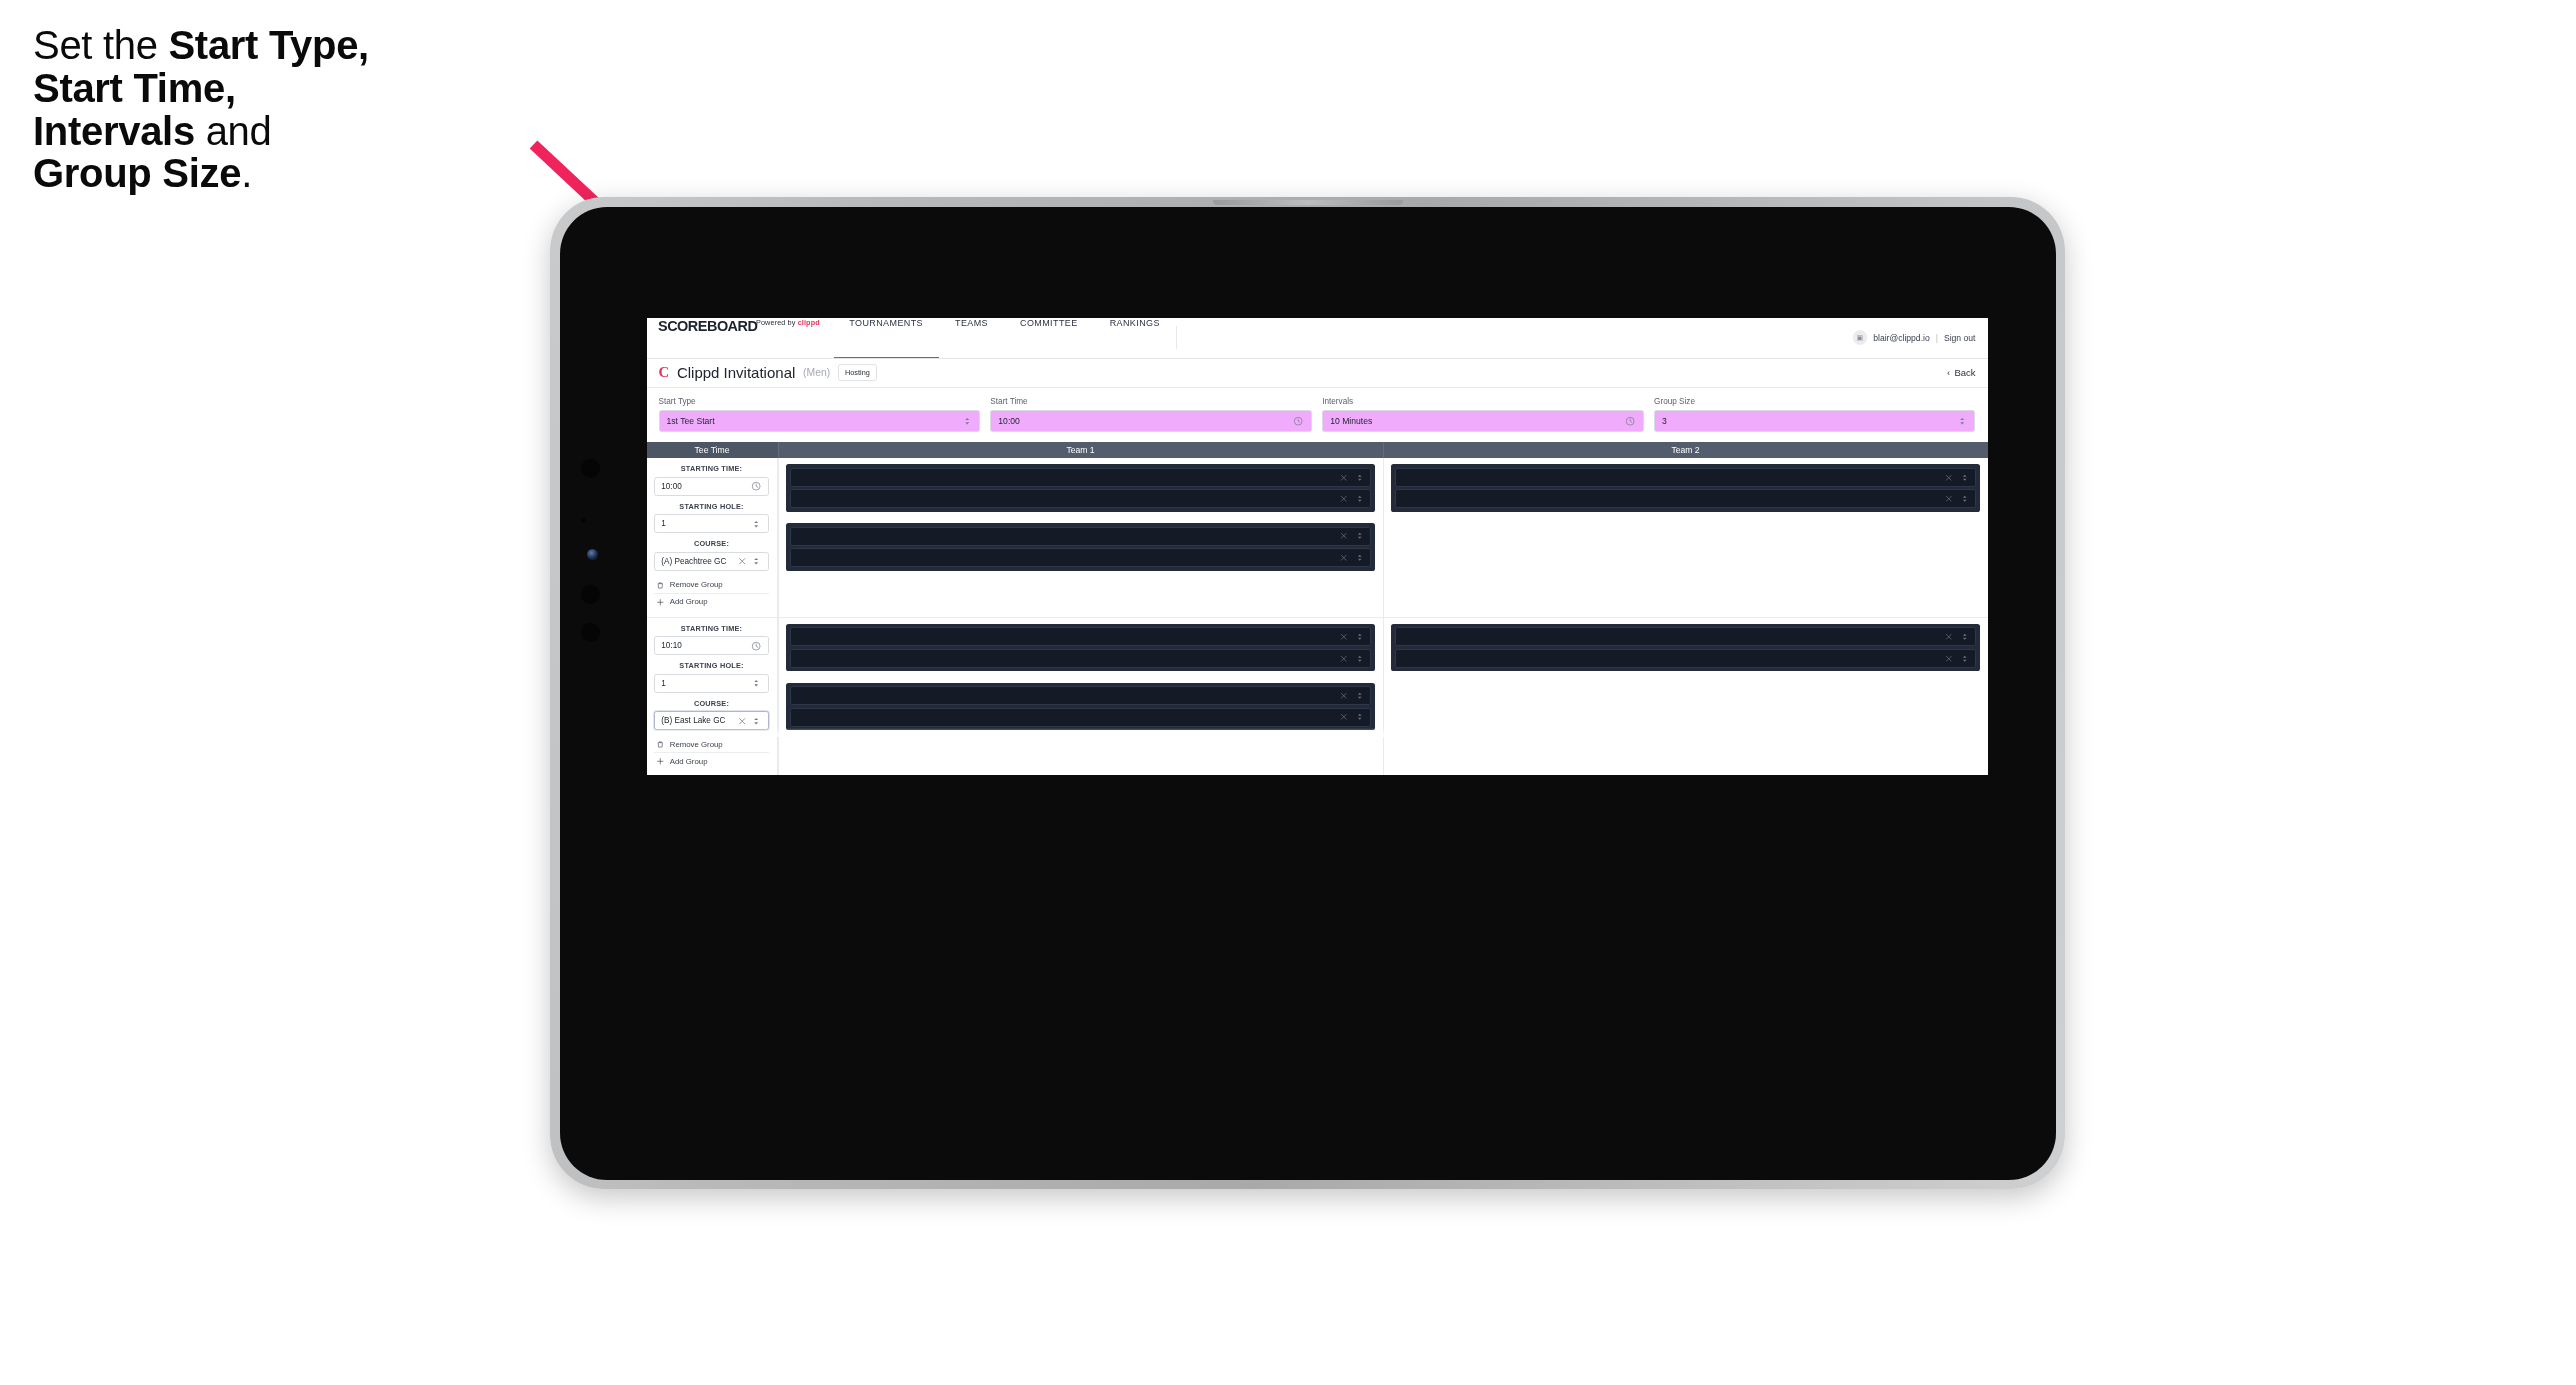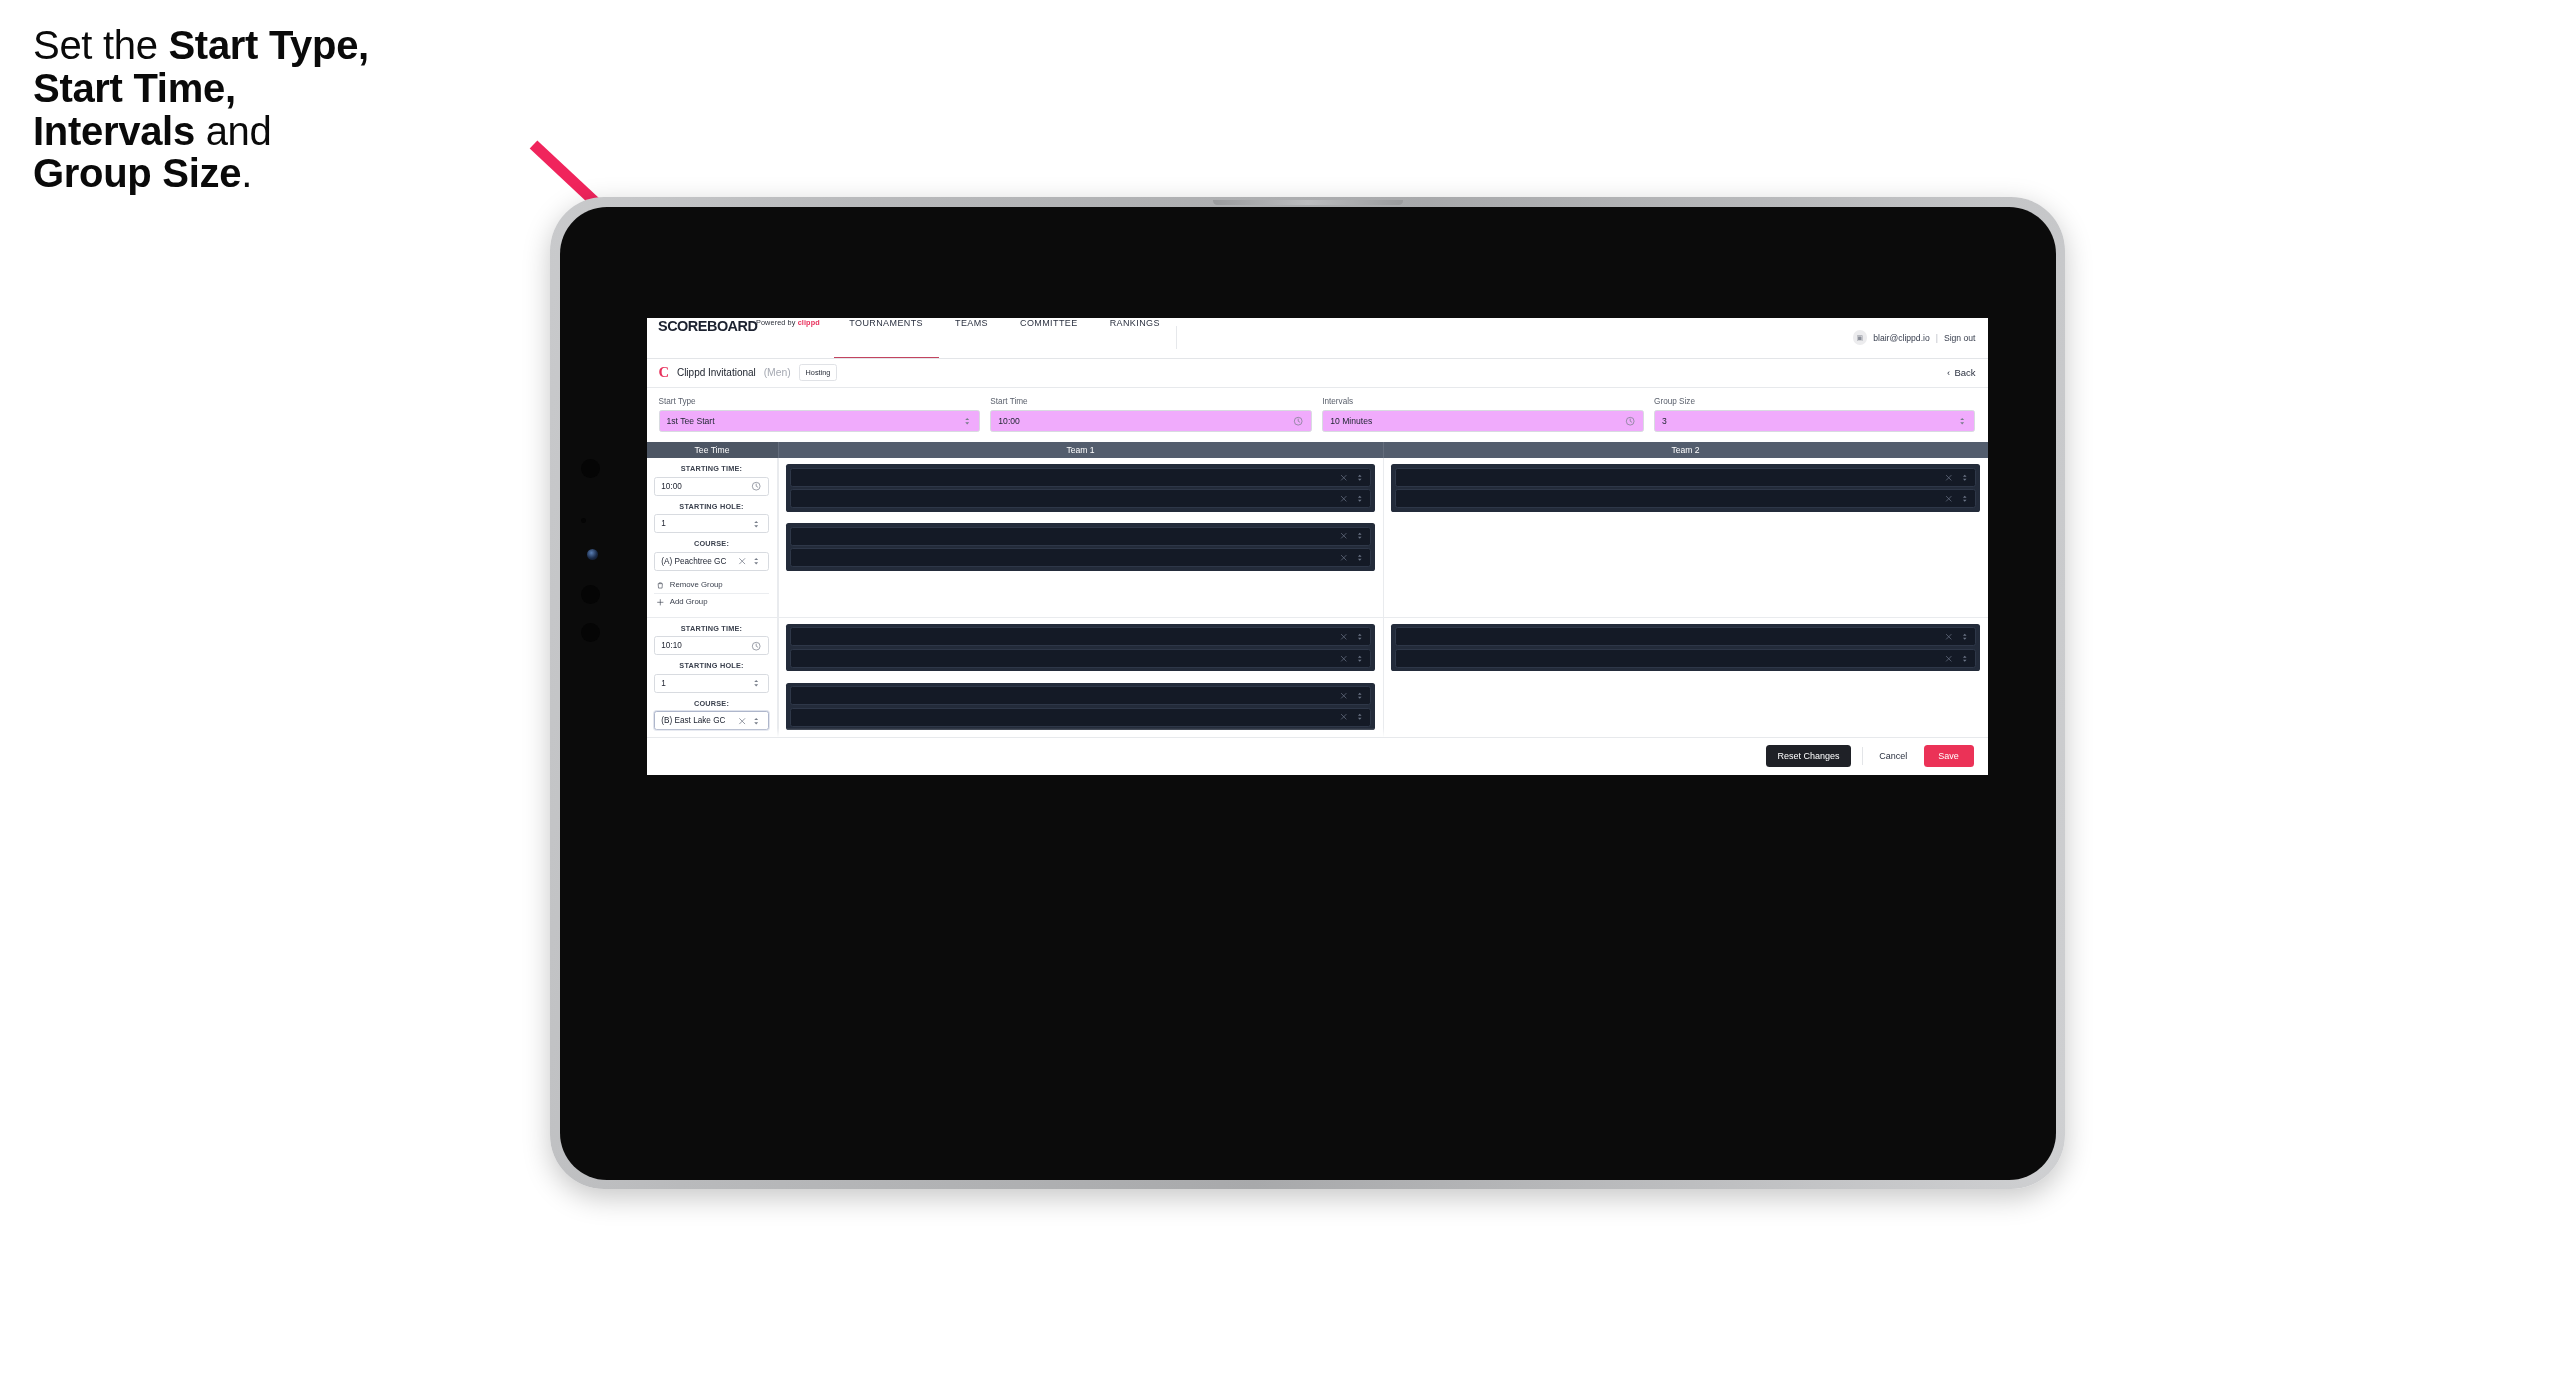--- a/index.html
+++ b/index.html
@@ -87,21 +87,21 @@
   }
   .acct-sep { color:#b9bcc4; }
   .signout { cursor:pointer; }
 
   
   .crumbbar {
     height: 29px; display:flex; align-items:center; padding: 0 12px;
     border-bottom:0.9px solid #e7e9ec; background:#fff; gap:7.8px;
   }
   .c-logo { color:#e8315c; font-size:14.7px; font-weight:800; line-height:1; font-family:"Liberation Serif", serif; }
-  .crumb-title { font-size:10px; color:#20252f; }
+  .crumb-title { font-size:15px; color:#20252f; }
   .crumb-men { color:#a5a9b2; }
   .badge-host {
     border:0.9px solid #e0e2e6; border-radius:2.6px; padding:2.6px 6px;
     font-size:7.3px; font-weight:400; color:#262b36; background:#fff;
   }
   .crumb-spacer { flex:1; }
   .back-link { display:flex; align-items:center; gap:4.3px; font-size:9.5px; color:#2b3140; cursor:pointer; }
 
   
   .settings {
@@ -528,24 +528,18 @@
                       <path d="M8 13l-3-3.2h6z" fill="currentColor"></path>
                     </svg>
                   </div>
                 </div>
               </div>
             </div>
           </div>
 
         <div class="scroll-fade"></div>
 
-        <div class="footer">
-          <button class="btn btn-reset">Reset Changes</button>
-          <div class="vdiv"></div>
-          <button class="btn btn-cancel">Cancel</button>
-          <button class="btn btn-save">Save</button>
-        </div>
 
       </div>
     </div>
   </div>
 </div>
 
 
 </body></html>

